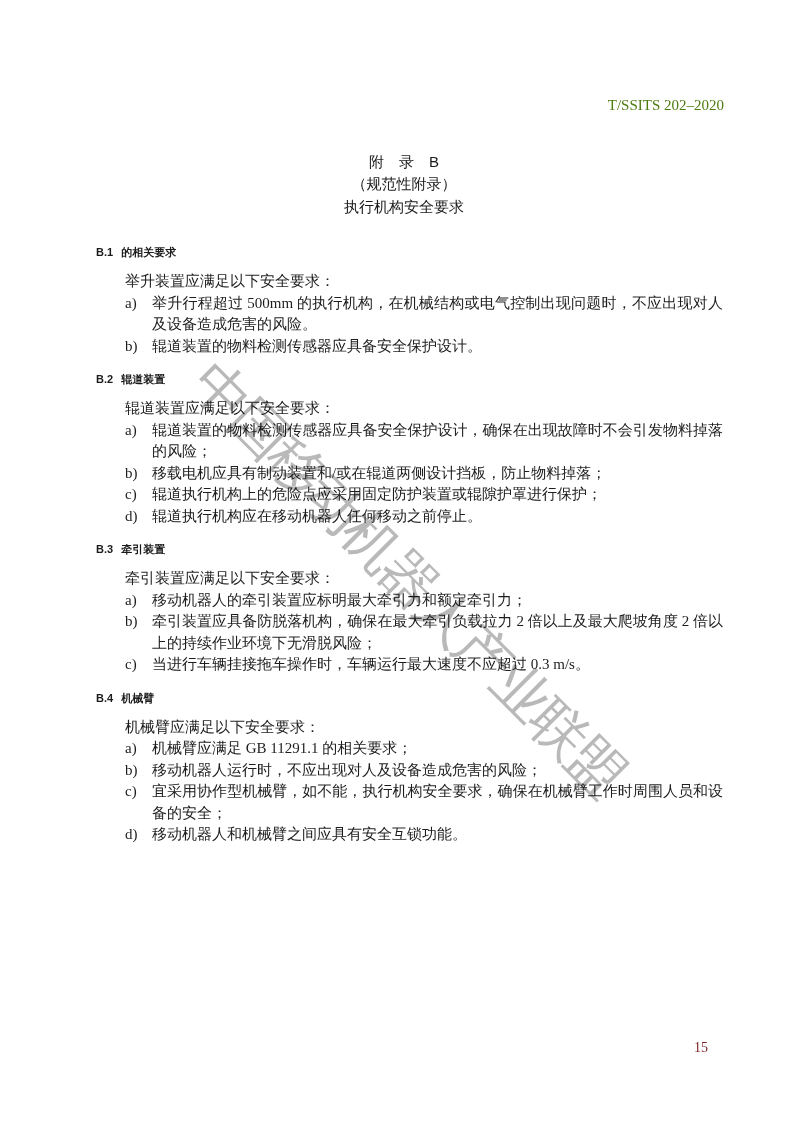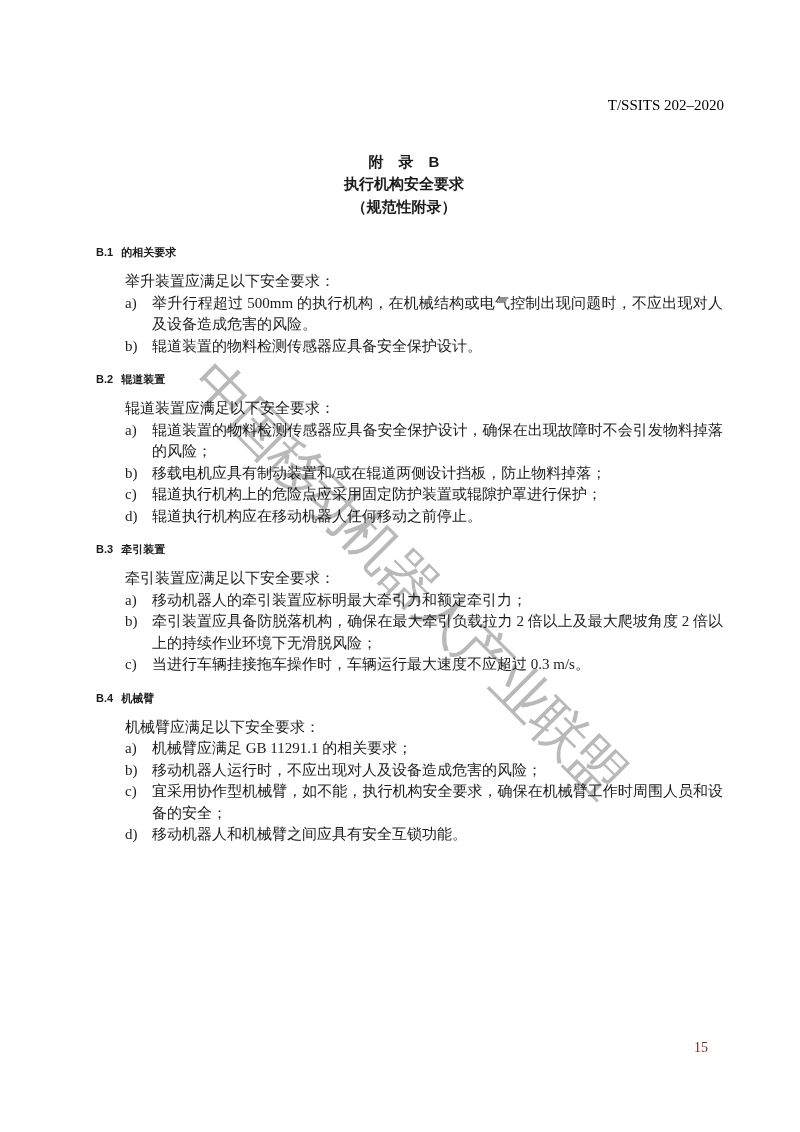--- a/index.html
+++ b/index.html
@@ -12,30 +12,30 @@
     font-family: "Liberation Serif", serif;
     color: #1d1d1d;
   }
   .doc-number {
     position: absolute;
     top: 97px;
     right: 76px;
     font-size: 15px;
     line-height: 16px;
     font-family: "Liberation Serif", serif;
-    color: #000000;
+    color: #4d7c0f;
   }
   .title-block {
     position: absolute;
     top: 151px;
     left: 0;
     right: 0;
     text-align: center;
     font-family: "Liberation Sans", sans-serif;
-    font-weight: bold;
+    font-weight: normal;
     font-size: 15px;
     line-height: 22.4px;
     color: #1b1b1b;
     padding-left: 8px;
   }
   .body {
     position: absolute;
     left: 96px;
     right: 77px;
     top: 230px;
@@ -94,22 +94,22 @@
 </style>
 </head>
 <body>
 
 <div class="page">
 
   <div class="doc-number">T/SSITS 202–2020</div>
 
   <div class="title-block">
     <div>附　录　B</div>
+    <div>（规范性附录）</div>
     <div>执行机构安全要求</div>
-    <div>（规范性附录）</div>
   </div>
 
   <div class="body" id="sections">
       <section class="section">
         <h2 class="section-heading">
           <span>B.1</span>
           <span>的相关要求</span>
         </h2>
         <p class="intro">举升装置应满足以下安全要求：</p>
         <div class="list-item">

